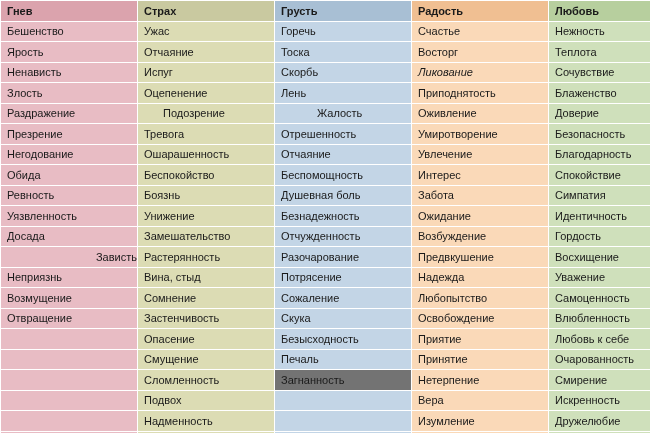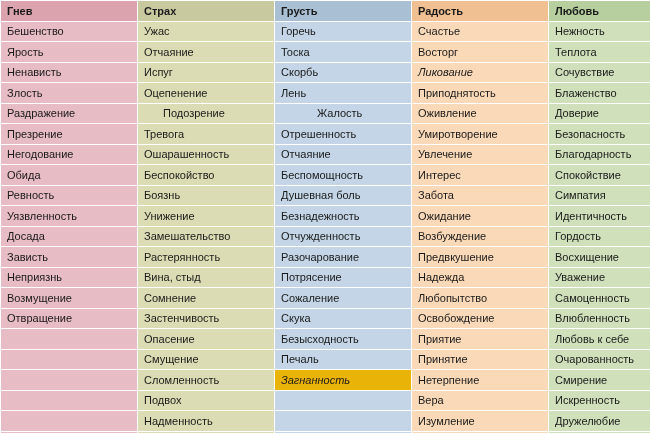--- a/index.html
+++ b/index.html
@@ -125,21 +125,21 @@
         <td class="col4" style="background: rgb(207, 224, 187);">Идентичность</td>
       </tr>
       <tr>
         <td class="col0" style="background: rgb(232, 188, 196);">Досада</td>
         <td class="col1" style="background: rgb(220, 220, 180);">Замешательство</td>
         <td class="col2" style="background: rgb(195, 213, 230);">Отчужденность</td>
         <td class="col3" style="background: rgb(250, 217, 184);">Возбуждение</td>
         <td class="col4" style="background: rgb(207, 224, 187);">Гордость</td>
       </tr>
       <tr>
-        <td class="col0" style="background: rgb(232, 188, 196);">Зависть</td>
+        <td class="col0" style="background: rgb(232, 188, 196); text-align: right;">Зависть</td>
         <td class="col1" style="background: rgb(220, 220, 180); margin-top: 6px;">Растерянность</td>
         <td class="col2" style="background: rgb(195, 213, 230);">Разочарование</td>
         <td class="col3" style="background: rgb(250, 217, 184);">Предвкушение</td>
         <td class="col4" style="background: rgb(207, 224, 187);">Восхищение</td>
       </tr>
       <tr>
         <td class="col0" style="background: rgb(232, 188, 196);">Неприязнь</td>
         <td class="col1" style="background: rgb(220, 220, 180);">Вина, стыд</td>
         <td class="col2" style="background: rgb(195, 213, 230);">Потрясение</td>
         <td class="col3" style="background: rgb(250, 217, 184);">Надежда</td>
@@ -169,21 +169,21 @@
       <tr>
         <td class="col0" style="background: rgb(232, 188, 196);"></td>
         <td class="col1" style="background: rgb(220, 220, 180);">Смущение</td>
         <td class="col2" style="background: rgb(195, 213, 230);">Печаль</td>
         <td class="col3" style="background: rgb(250, 217, 184);">Принятие</td>
         <td class="col4" style="background: rgb(207, 224, 187);">Очарованность</td>
       </tr>
       <tr>
         <td class="col0" style="background: rgb(232, 188, 196);"></td>
         <td class="col1" style="background: rgb(220, 220, 180);">Сломленность</td>
-        <td class="col2" style="background: #eab308; font-style: italic;">Загнанность</td>
+        <td class="col2" style="background: #737373;">Загнанность</td>
         <td class="col3" style="background: rgb(250, 217, 184);">Нетерпение</td>
         <td class="col4" style="background: rgb(207, 224, 187);">Смирение</td>
       </tr>
       <tr>
         <td class="col0" style="background: rgb(232, 188, 196);"></td>
         <td class="col1" style="background: rgb(220, 220, 180);">Подвох</td>
         <td class="col2" style="background: rgb(195, 213, 230);"></td>
         <td class="col3" style="background: rgb(250, 217, 184);">Вера</td>
         <td class="col4" style="background: rgb(207, 224, 187);">Искренность</td>
       </tr>

